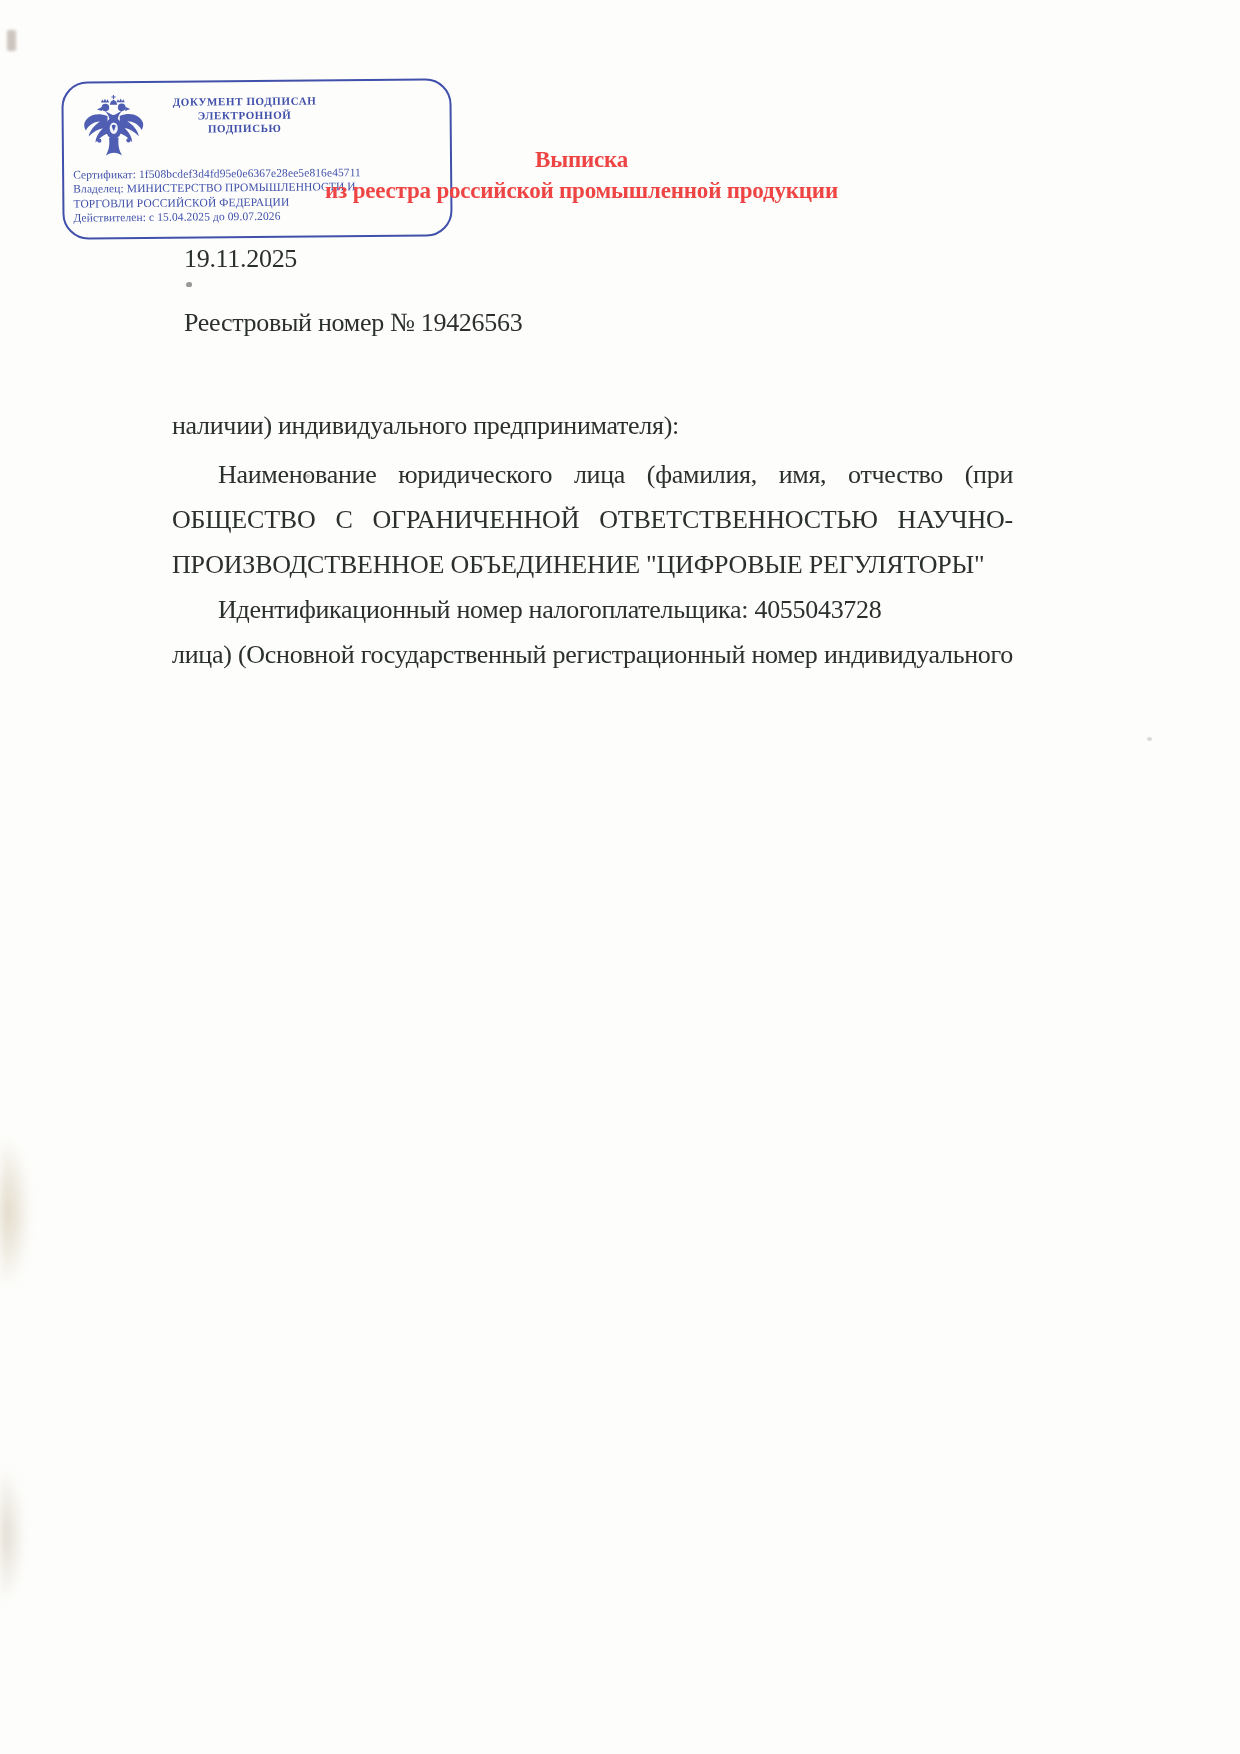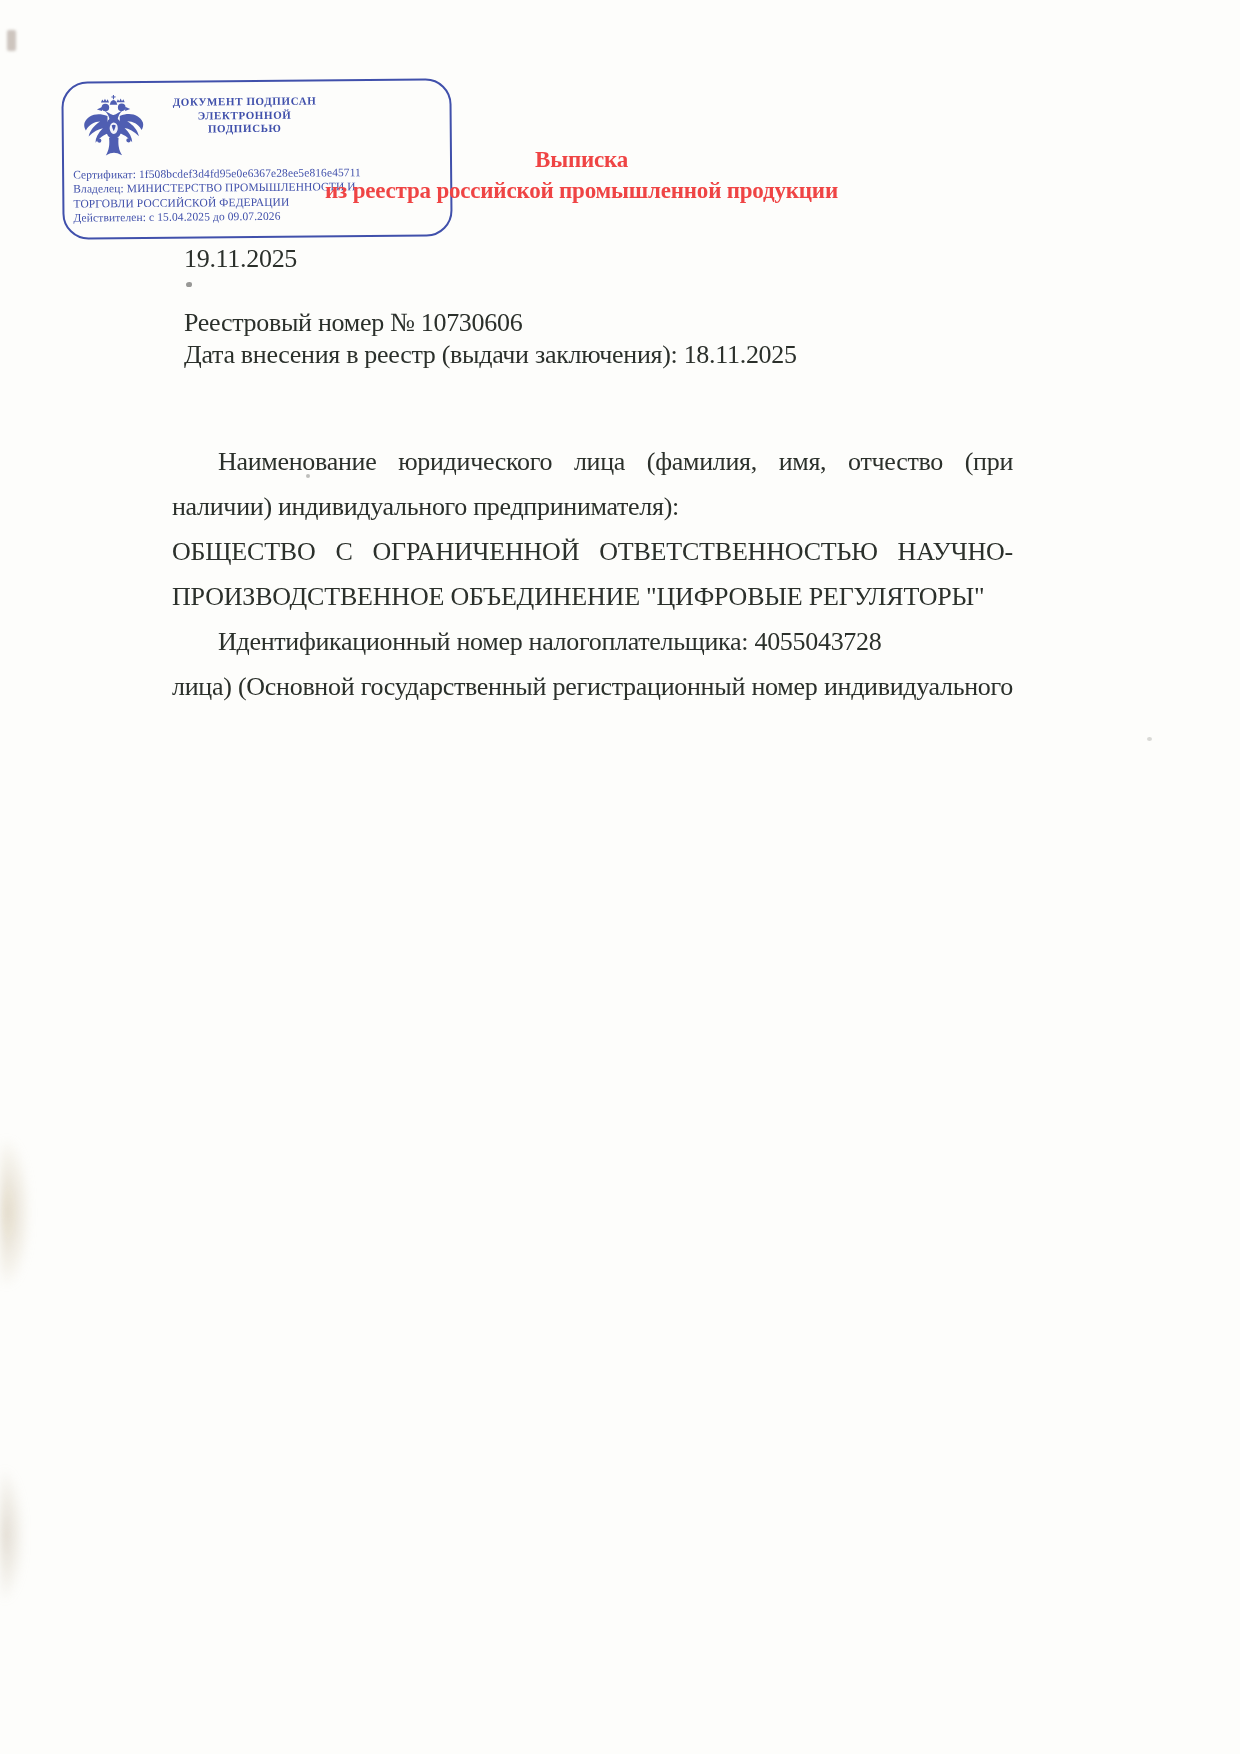--- a/index.html
+++ b/index.html
@@ -122,26 +122,25 @@
   </div>
 
   <div class="doc-title">
     <div>Выписка</div>
     <div>из реестра российской промышленной продукции</div>
   </div>
 
   <div class="body-text">
       <div class="tline hdr">19.11.2025</div>
       <div class="tline hdr"></div>
-      <div class="tline hdr">Реестровый номер № 10730606</div>
-      <div class="tline hdr">Дата внесения в реестр (выдачи заключения): 18.11.2025</div>
+      <div class="tline hdr">Реестровый номер № 19426563</div>
       <div class="tline hdr"></div>
       <div class="tline hdr"></div>
+      <div class="tline par">наличии) индивидуального предпринимателя):</div>
       <div class="tline par ind just parstart">Наименование юридического лица (фамилия, имя, отчество (при</div>
-      <div class="tline par">наличии) индивидуального предпринимателя):</div>
       <div class="tline par just caps">ОБЩЕСТВО С ОГРАНИЧЕННОЙ ОТВЕТСТВЕННОСТЬЮ НАУЧНО-</div>
       <div class="tline par caps">ПРОИЗВОДСТВЕННОЕ ОБЪЕДИНЕНИЕ "ЦИФРОВЫЕ РЕГУЛЯТОРЫ"</div>
       <div class="tline par ind">Идентификационный номер налогоплательщика: 4055043728</div>
       <div class="tline par just">лица) (Основной государственный регистрационный номер индивидуального</div>
       <div class="tline par"></div>
     </div>
 
   <div class="artifact mark-top-left"></div>
   <div class="artifact smudge-left-mid"></div>
   <div class="artifact smudge-left-bottom"></div>

